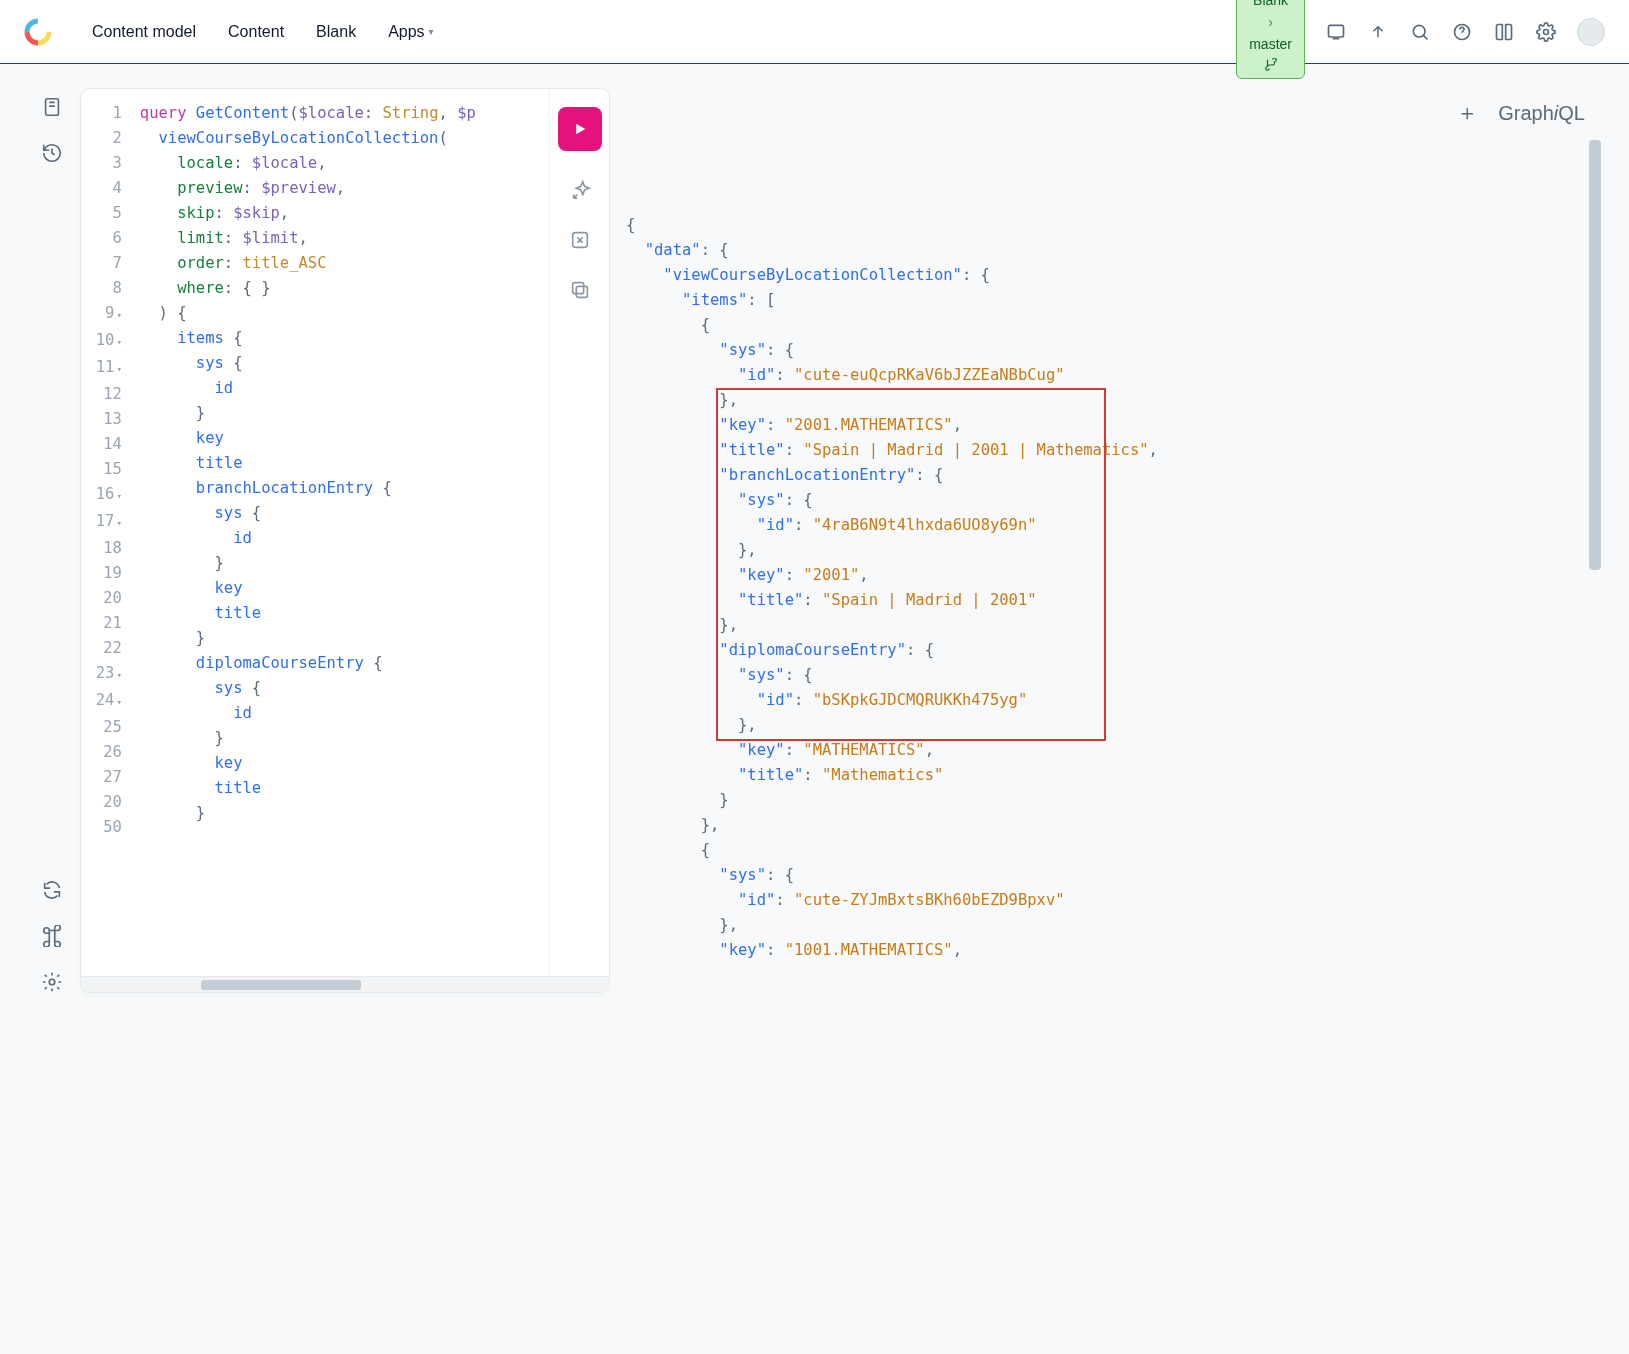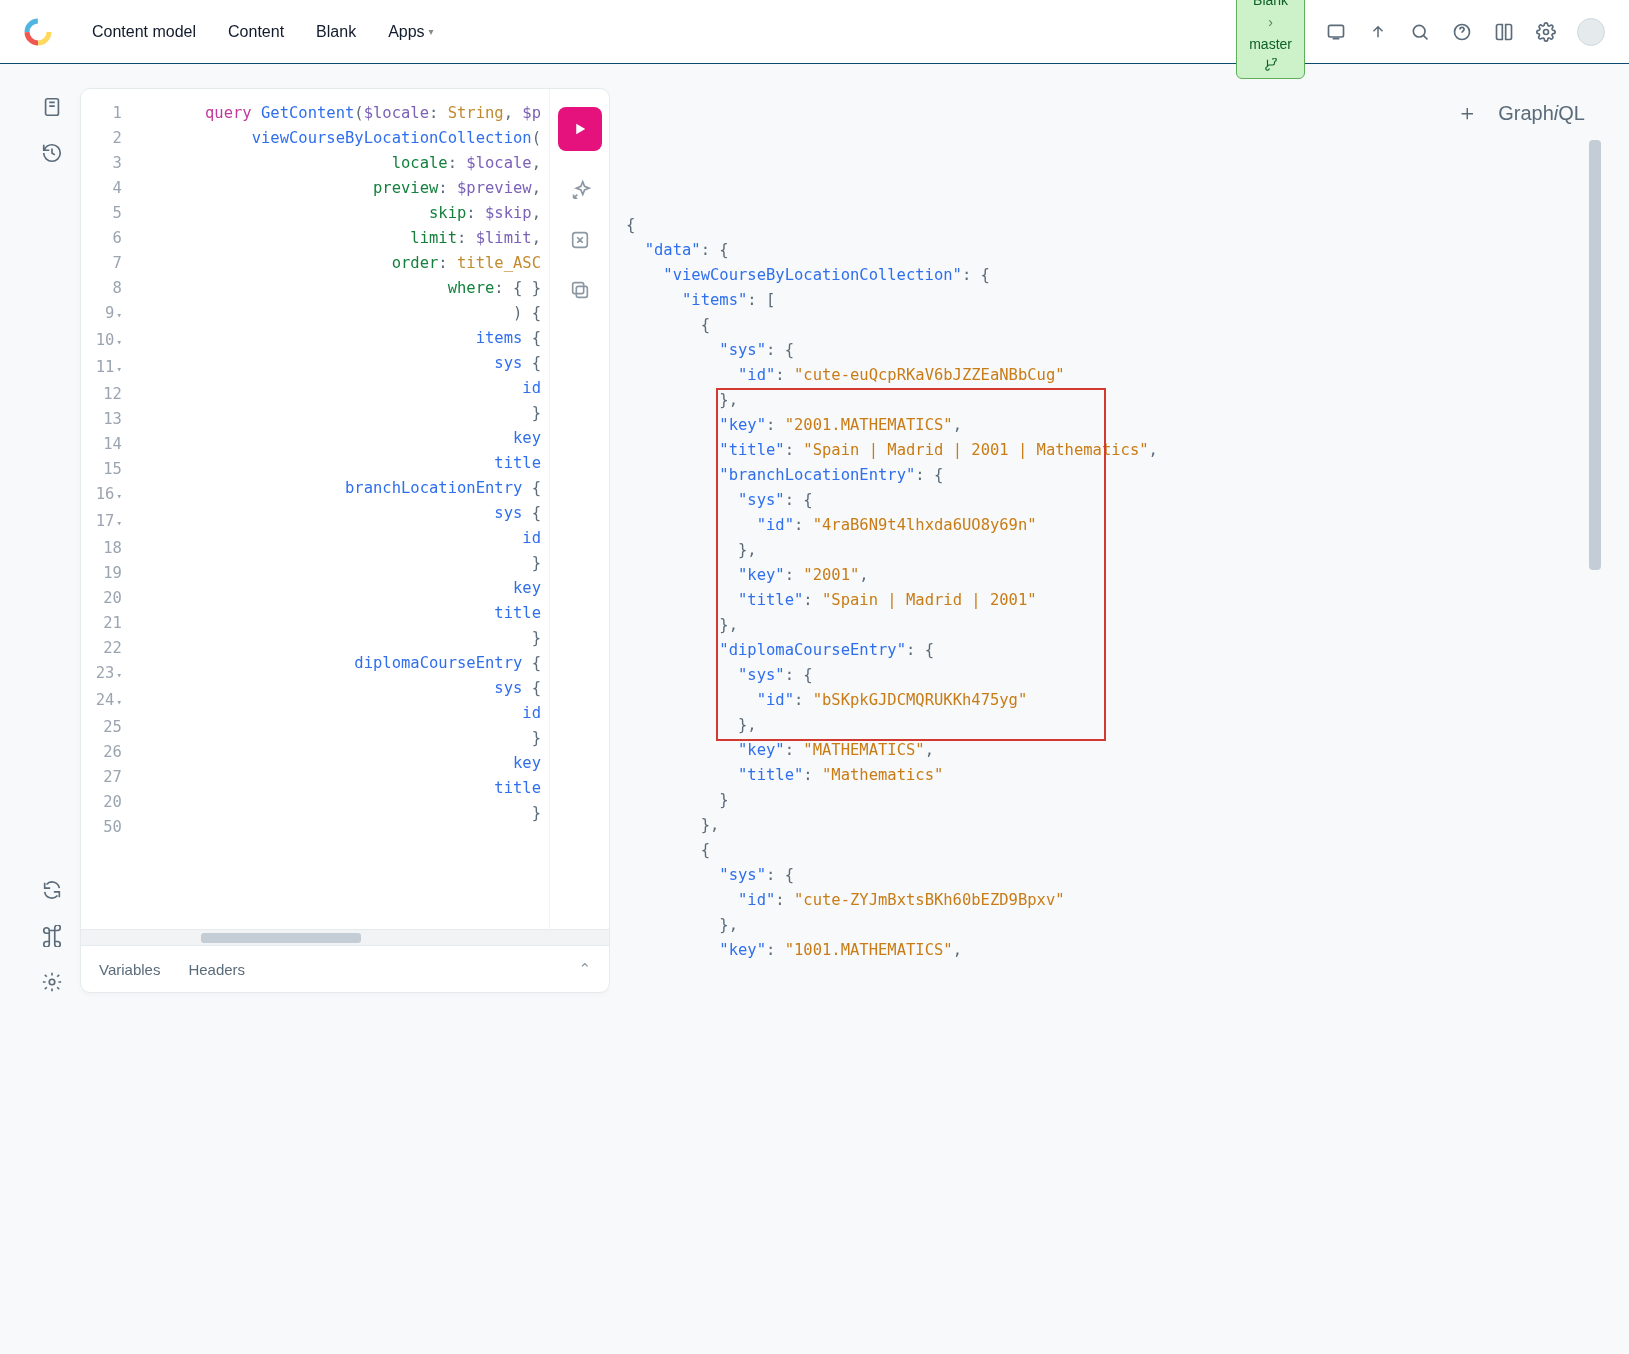--- a/index.html
+++ b/index.html
@@ -20,21 +20,21 @@
 .sidebar .sp { flex: 1; }
 .side-icon { width: 22px; height: 22px; color: #5b6b7a; cursor: pointer; }
 
 .workspace { flex: 1; display: flex; gap: 0; }
 .left-card { background: #fff; border-radius: 10px; border: 1px solid #e5ebed; box-shadow: 0 2px 6px rgba(0,0,0,.03); width: 530px; display: flex; flex-direction: column; overflow: hidden; }
 .editor-row { display: flex; flex: 1; }
 .editor { flex: 1; display: flex; font-family: "SF Mono", Menlo, Consolas, monospace; font-size: 15.5px; line-height: 25px; overflow: hidden; position: relative; }
 .gutter { width: 56px; text-align: right; color: #9aa5b1; padding: 12px 10px 12px 0; user-select: none; }
 .gutter .ln { white-space: nowrap; }
 .gutter .fold::after { content: "▾"; font-size: 9px; color: #9aa5b1; margin-left: 2px; }
-.code { padding: 12px 8px; white-space: pre; overflow: auto; width: 100%; text-align: right; }
+.code { padding: 12px 8px; white-space: pre; overflow: auto; width: 100%; }
 .scrollbar-track { height: 16px; background: #f1f3f5; border-top: 1px solid #e5ebed; position: relative; }
 .scrollbar-thumb { position: absolute; left: 120px; top: 3px; height: 10px; width: 160px; background: #c4cdd5; border-radius: 3px; }
 .tools-col { width: 60px; display: flex; flex-direction: column; align-items: center; gap: 28px; padding-top: 18px; border-left: 1px solid #f1f3f5; }
 .play-btn { width: 44px; height: 44px; border-radius: 8px; background: #e5127d; display: flex; align-items: center; justify-content: center; cursor: pointer; }
 .play-btn svg { fill: #fff; width: 18px; height: 18px; }
 .tool-icon { width: 22px; height: 22px; color: #8b97a3; cursor: pointer; }
 .bottom-bar { border-top: 1px solid #e5ebed; padding: 14px 18px; display: flex; align-items: center; gap: 28px; color: #5b6b7a; font-size: 15px; }
 .bottom-bar .chev-up { margin-left: auto; color: #8b97a3; }
 
 .right-pane { flex: 1; background: #f7f9fa; border-radius: 0 10px 10px 0; display: flex; flex-direction: column; position: relative; }
@@ -204,25 +204,20 @@
               </svg></div>
           <div class="tool-icon"><svg viewBox="0 0 24 24" width="22" height="22" fill="none" stroke="currentColor" stroke-width="1.8">
                 <rect x="8" y="8" width="12" height="12" rx="2"></rect>
                 <rect x="4" y="4" width="12" height="12" rx="2"></rect>
               </svg></div>
         </div>
       </div>
       <div class="scrollbar-track">
           <div class="scrollbar-thumb"></div>
         </div>
-      <div class="bottom-bar">
-        <span>Variables</span>
-        <span>Headers</span>
-        <span class="chev-up">⌃</span>
-      </div>
     </div>
 
     <div class="right-pane">
       <div class="right-header">
         <span class="plus">＋</span>
         <span class="brand"><span>Graph</span><em>i</em><span>QL</span></span>
       </div>
       <div class="result" id="result">
         <div class="highlight-box" style="left:106px; top:250px; width:390px; height:353px;"></div>
       <div><span class="r-punc">{</span></div><div><span>  </span><span class="r-key">"data"</span><span class="r-punc">: {</span></div><div><span>    </span><span class="r-key">"viewCourseByLocationCollection"</span><span class="r-punc">: {</span></div><div><span>      </span><span class="r-key">"items"</span><span class="r-punc">: [</span></div><div><span>        </span><span class="r-punc">{</span></div><div><span>          </span><span class="r-key">"sys"</span><span class="r-punc">: {</span></div><div><span>            </span><span class="r-key">"id"</span><span class="r-punc">: </span><span class="r-str">"cute-euQcpRKaV6bJZZEaNBbCug"</span></div><div><span>          </span><span class="r-punc">},</span></div><div><span>          </span><span class="r-key">"key"</span><span class="r-punc">: </span><span class="r-str">"2001.MATHEMATICS"</span><span class="r-punc">,</span></div><div><span>          </span><span class="r-key">"title"</span><span class="r-punc">: </span><span class="r-str">"Spain | Madrid | 2001 | Mathematics"</span><span class="r-punc">,</span></div><div><span>          </span><span class="r-key">"branchLocationEntry"</span><span class="r-punc">: {</span></div><div><span>            </span><span class="r-key">"sys"</span><span class="r-punc">: {</span></div><div><span>              </span><span class="r-key">"id"</span><span class="r-punc">: </span><span class="r-str">"4raB6N9t4lhxda6UO8y69n"</span></div><div><span>            </span><span class="r-punc">},</span></div><div><span>            </span><span class="r-key">"key"</span><span class="r-punc">: </span><span class="r-str">"2001"</span><span class="r-punc">,</span></div><div><span>            </span><span class="r-key">"title"</span><span class="r-punc">: </span><span class="r-str">"Spain | Madrid | 2001"</span></div><div><span>          </span><span class="r-punc">},</span></div><div><span>          </span><span class="r-key">"diplomaCourseEntry"</span><span class="r-punc">: {</span></div><div><span>            </span><span class="r-key">"sys"</span><span class="r-punc">: {</span></div><div><span>              </span><span class="r-key">"id"</span><span class="r-punc">: </span><span class="r-str">"bSKpkGJDCMQRUKKh475yg"</span></div><div><span>            </span><span class="r-punc">},</span></div><div><span>            </span><span class="r-key">"key"</span><span class="r-punc">: </span><span class="r-str">"MATHEMATICS"</span><span class="r-punc">,</span></div><div><span>            </span><span class="r-key">"title"</span><span class="r-punc">: </span><span class="r-str">"Mathematics"</span></div><div><span>          </span><span class="r-punc">}</span></div><div><span>        </span><span class="r-punc">},</span></div><div><span>        </span><span class="r-punc">{</span></div><div><span>          </span><span class="r-key">"sys"</span><span class="r-punc">: {</span></div><div><span>            </span><span class="r-key">"id"</span><span class="r-punc">: </span><span class="r-str">"cute-ZYJmBxtsBKh60bEZD9Bpxv"</span></div><div><span>          </span><span class="r-punc">},</span></div><div><span>          </span><span class="r-key">"key"</span><span class="r-punc">: </span><span class="r-str">"1001.MATHEMATICS"</span><span class="r-punc">,</span></div></div>

